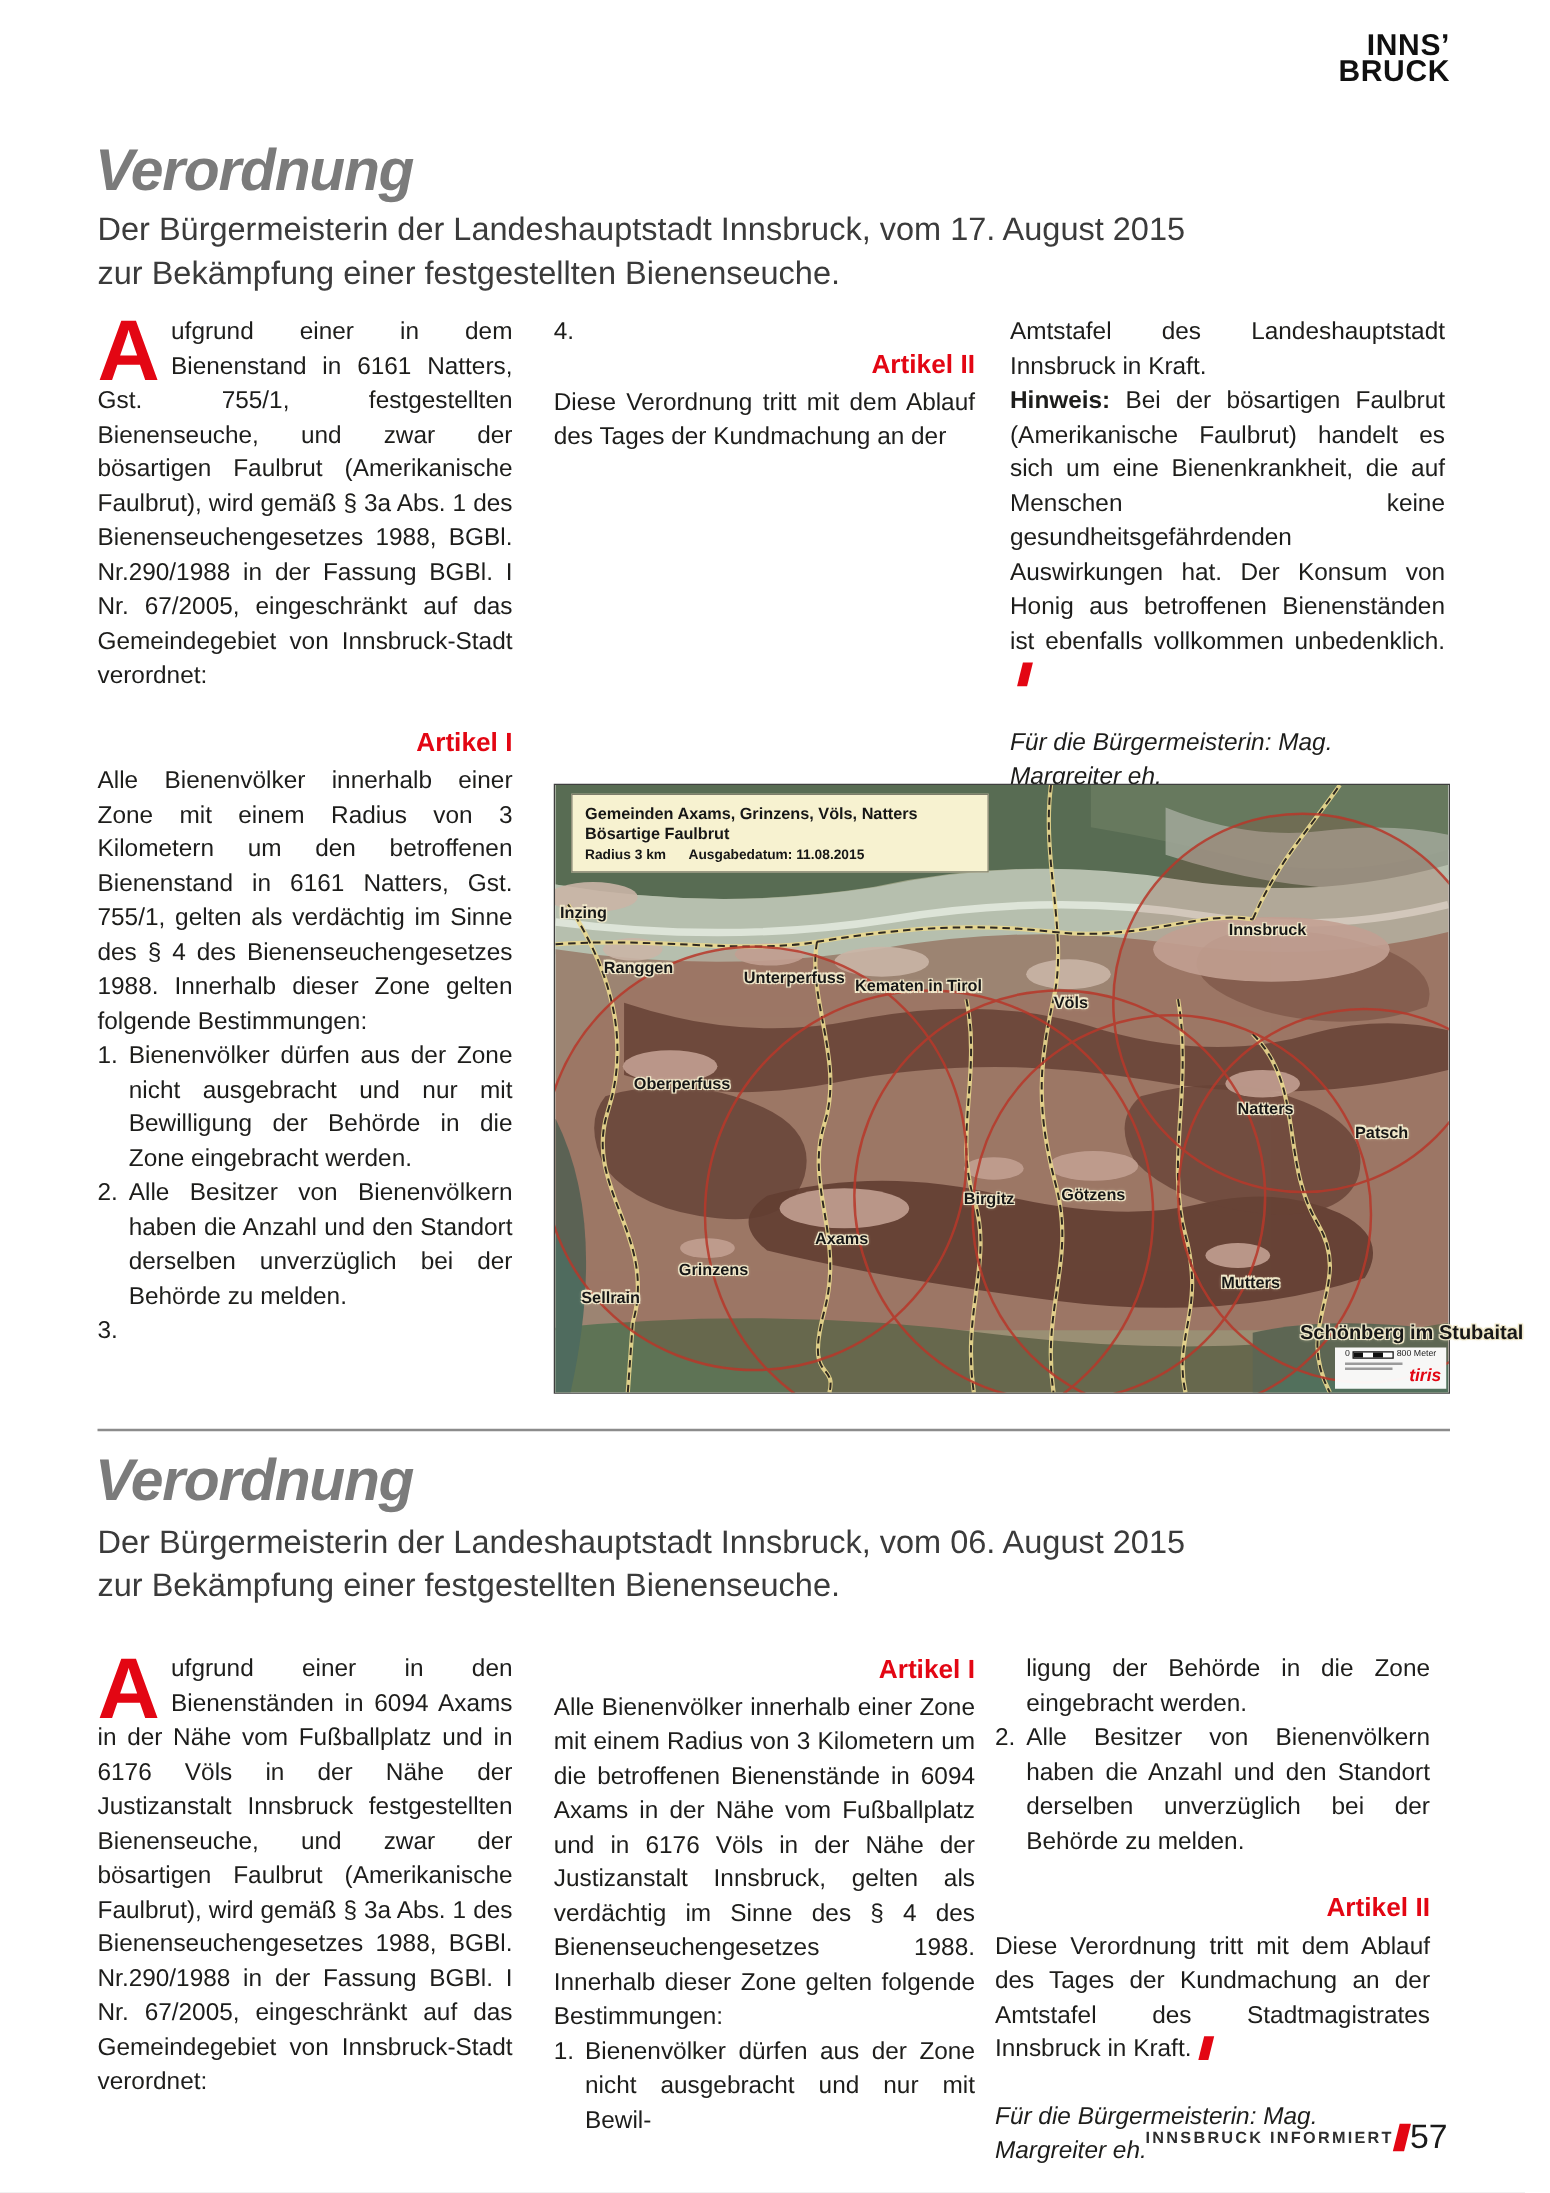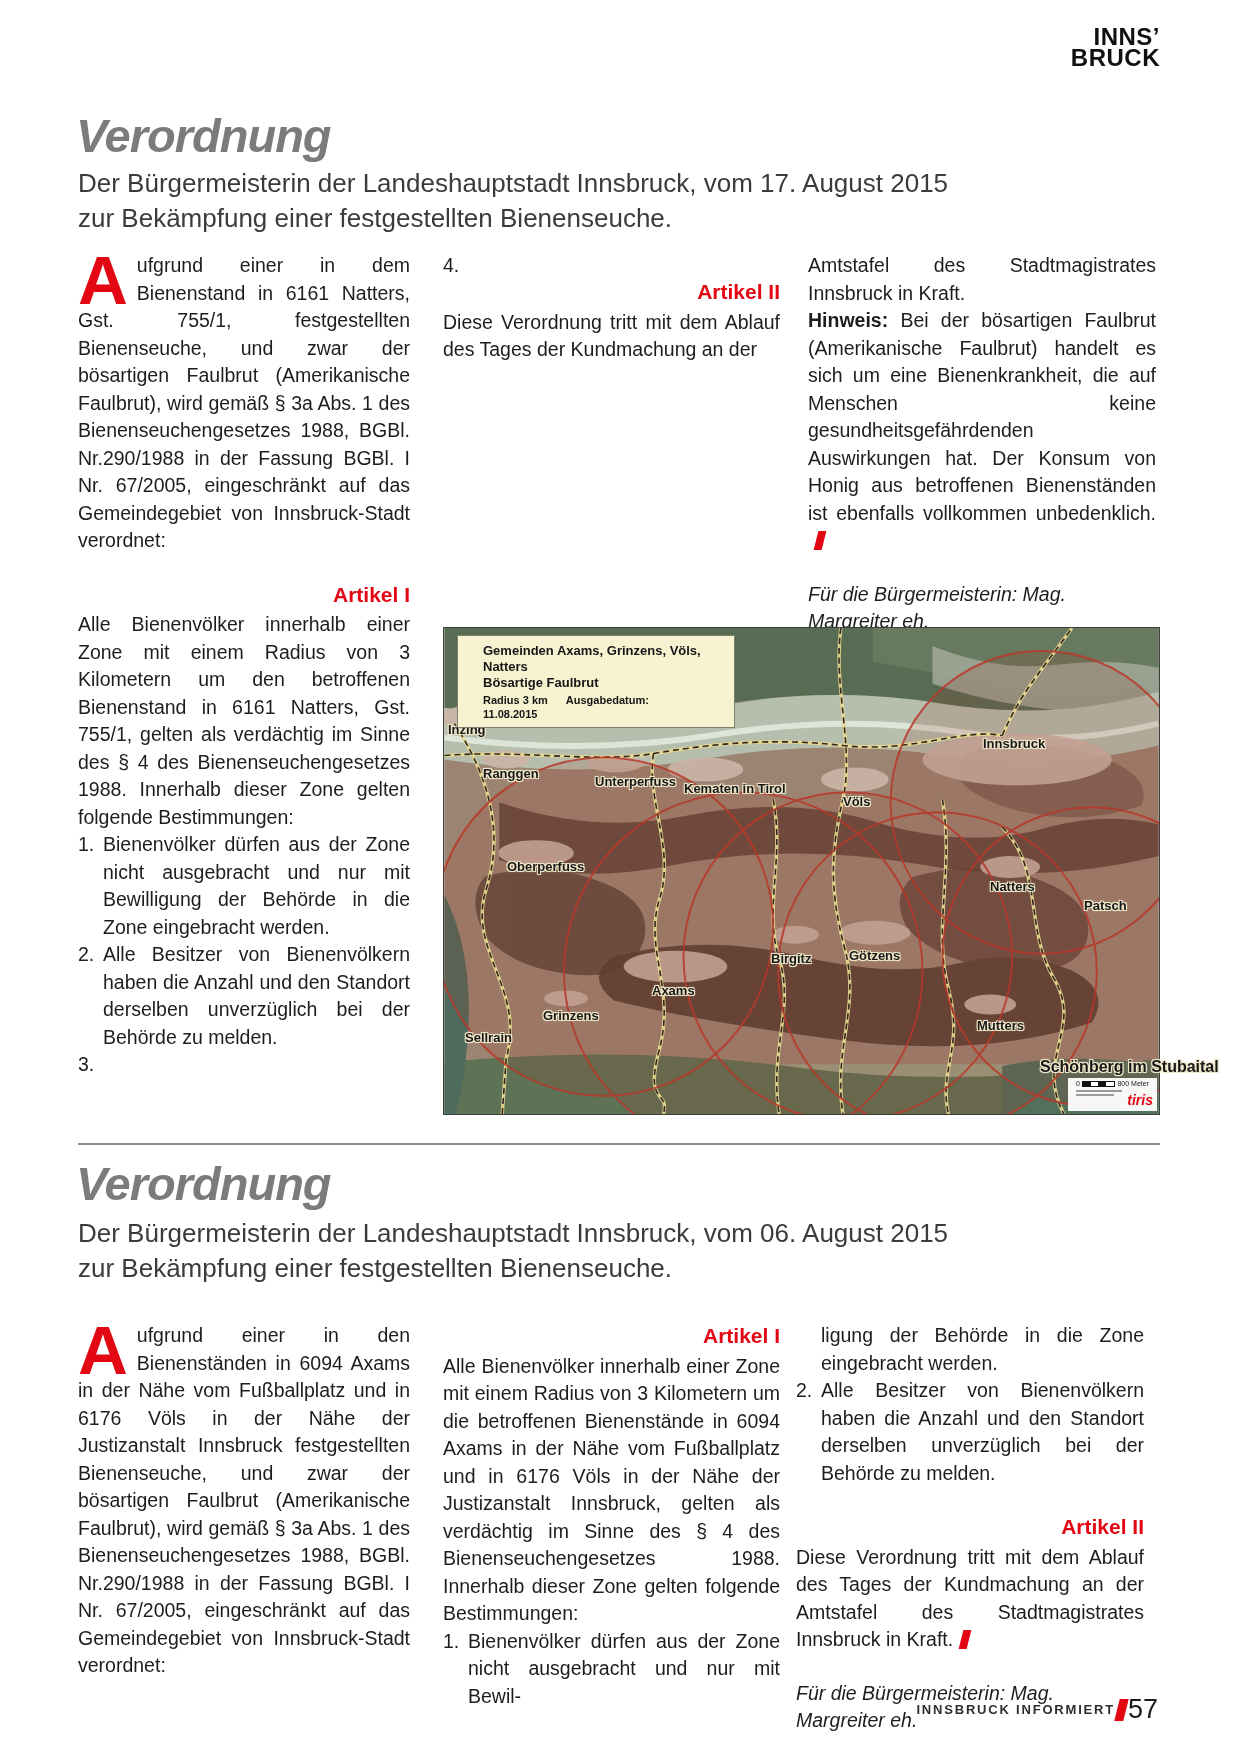--- a/index.html
+++ b/index.html
@@ -29,22 +29,22 @@
       transform:skewX(-14deg);margin-left:8px;vertical-align:-3px;}
 
   
   .map{position:absolute;left:443px;top:627px;width:717px;height:488px;
        border:1px solid #3f3f3f;box-sizing:border-box;}
   .map svg{position:absolute;left:0;top:0;}
   .maplabel{position:absolute;font-size:13px;font-weight:700;color:#171717;white-space:nowrap;
             text-shadow:-1px -1px 0 #f0e8ca,1px -1px 0 #f0e8ca,-1px 1px 0 #f0e8ca,
                         1px 1px 0 #f0e8ca,0 0 3px #f0e8ca;}
   .maplabel.small{font-size:16px;}
-  .legend{position:absolute;left:13px;top:7px;width:278px;background:#f7f2d0;
-          border:1px solid #7d7d6a;box-sizing:border-box;padding:7px 25px 6px;}
+  .legend{position:absolute;left:13px;top:7px;width:334px;background:#f7f2d0;
+          border:1px solid #7d7d6a;box-sizing:border-box;padding:7px 10px 6px;}
   .legend .l1,.legend .l2{font-size:13px;font-weight:700;line-height:16px;color:#161616;}
   .legend .l3{font-size:11px;font-weight:700;line-height:14px;color:#161616;margin-top:2px;}
   .legend .l3 span{margin-right:18px;}
   .credit{position:absolute;left:624px;top:450px;width:89px;height:33px;
           background:rgba(255,255,255,.95);padding:2px 8px;box-sizing:border-box;}
   .scalerow{display:flex;align-items:center;gap:2px;font-size:7px;color:#222;line-height:8px;}
   .scalerow .bar{width:34px;height:4px;background:linear-gradient(90deg,#111 0 25%,#fff 25% 50%,#111 50% 75%,#fff 75%);border:1px solid #111;}
   .fakeline{height:2px;background:#9b9b9b;margin-top:2px;width:46px;}
   .tiris{position:absolute;right:4px;bottom:3px;color:#e30613;font-weight:700;
          font-style:italic;font-size:14px;}
@@ -81,21 +81,21 @@
     <div class="li"><span class="num">3.</span></div>
   </div>
 
   <div class="col" style="left:443px;top:252px;width:337px;">
     <div class="li"><span class="num">4.</span></div>
     <div class="artikel">Artikel II</div>
     <p>Diese Verordnung tritt mit dem Ablauf des Tages der Kundmachung an der</p>
   </div>
 
   <div class="col" style="left:808px;top:252px;width:348px;">
-    <p>Amtstafel des Stadtmagistrates Innsbruck in Kraft.</p>
+    <p>Amtstafel des Landeshauptstadt Innsbruck in Kraft.</p>
     <p><b>Hinweis:</b><span> Bei der bösartigen Faulbrut (Amerikanische Faulbrut) handelt es sich um eine Bienenkrankheit, die auf Menschen keine gesundheitsgefährdenden Auswirkungen hat. Der Konsum von Honig aus betroffenen Bienenständen ist ebenfalls vollkommen unbedenklich.</span><span class="rs"></span></p>
     <div class="sig">Für die Bürgermeisterin: Mag. Margreiter eh.</div>
   </div>
 
   <div class="map">
     <svg viewBox="0 0 717 488" width="715" height="486">
 
       <rect width="717" height="488" fill="#9aa184"></rect>
 
       <path d="M0 0 H717 V72 Q600 96 490 76 Q370 56 255 82 Q125 102 0 80 Z" fill="#586c53"></path>

